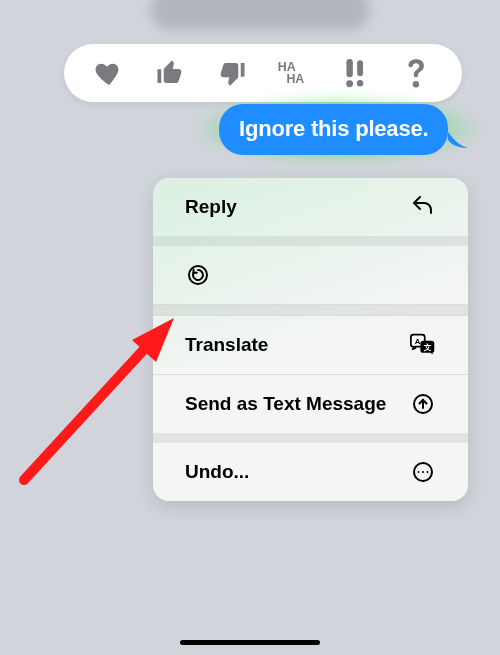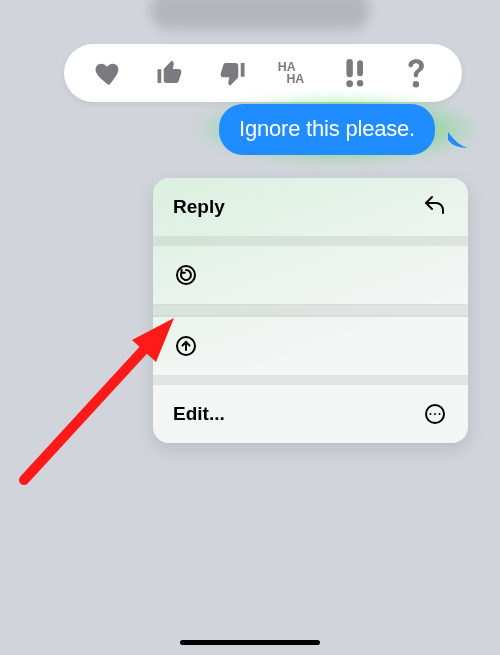--- a/index.html
+++ b/index.html
@@ -72,21 +72,21 @@
     filter: blur(6px);
     border-radius: 30px;
   }
   .msg-bubble {
     position: absolute;
     top: 104px;
     left: 219px;
     background: #1f8cff;
     color: #fff;
     font-size: 22px;
-    font-weight: 400;
+    font-weight: 700;
     padding: 12px 20px 13px 20px;
     border-radius: 24px;
     letter-spacing: -0.2px;
   }
   .msg-tail {
     position: absolute;
     top: 130px;
     left: 454px;
     width: 0; height: 0;
   }
@@ -108,21 +108,21 @@
     top: 0; left: 0; right: 0; height: 190px;
     background: linear-gradient(160deg, rgba(100,220,130,0.18), rgba(100,220,130,0) 75%);
     pointer-events: none;
   }
   .menu-item {
     position: relative;
     display: flex;
     align-items: center;
     justify-content: space-between;
     height: 58px;
-    padding: 0 20px;
+    padding: 0 32px;
     font-size: 19px;
     font-weight: 600;
     color: #000;
     cursor: pointer;
   }
   .menu-sep {
     height: 1px;
     background: rgba(0,0,0,0.10);
   }
   .menu-gap {
@@ -236,35 +236,49 @@
           <path d="M7.5 6.5v3.3h3.3"></path>
         </svg>
     </span>
   </div>
   <div class="menu-sep"></div>
 
   <div class="menu-gap"></div>
 
   <div class="menu-sep"></div>
 
+  <div class="menu-item">
+    <span>Translate</span>
+    <span class="menu-icon">
+      <svg width="28" height="26" viewBox="0 0 30 26" fill="#000">
+          <rect x="1" y="1" width="16" height="14" rx="3" fill="#fff" stroke="#000" stroke-width="2"></rect>
+          <path d="M5 15l-2 3 4-2" fill="#fff" stroke="#000" stroke-width="2" stroke-linejoin="round"></path>
+          <text x="5.5" y="11.5" font-size="9" font-weight="700" fill="#000">A</text>
+          <rect x="12" y="8" width="16" height="14" rx="3" fill="#000"></rect>
+          <path d="M25 21l2 3-4-2" fill="#000"></path>
+          <text x="16" y="19" font-size="9" font-weight="700" fill="#fff">文</text>
+        </svg>
+    </span>
+  </div>
   <div class="menu-sep"></div>
 
   <div class="menu-item">
+    <span>Send as Text Message</span>
     <span class="menu-icon">
       <svg width="24" height="24" viewBox="0 0 24 24" fill="none" stroke="#000" stroke-width="2" stroke-linecap="round">
           <circle cx="12" cy="12" r="9"></circle>
           <path d="M12 16V8"></path>
           <path d="M8.5 11.5 12 8l3.5 3.5"></path>
         </svg>
     </span>
   </div>
   <div class="menu-gap"></div>
 
   <div class="menu-item">
-    <span>Edit...</span>
+    <span>Undo...</span>
     <span class="menu-icon">
       <svg width="24" height="24" viewBox="0 0 24 24" fill="none" stroke="#000" stroke-width="2">
           <circle cx="12" cy="12" r="9"></circle>
           <circle cx="7.5" cy="12" r="1" fill="#000" stroke="none"></circle>
           <circle cx="12" cy="12" r="1" fill="#000" stroke="none"></circle>
           <circle cx="16.5" cy="12" r="1" fill="#000" stroke="none"></circle>
         </svg>
     </span>
   </div>
 </div>

